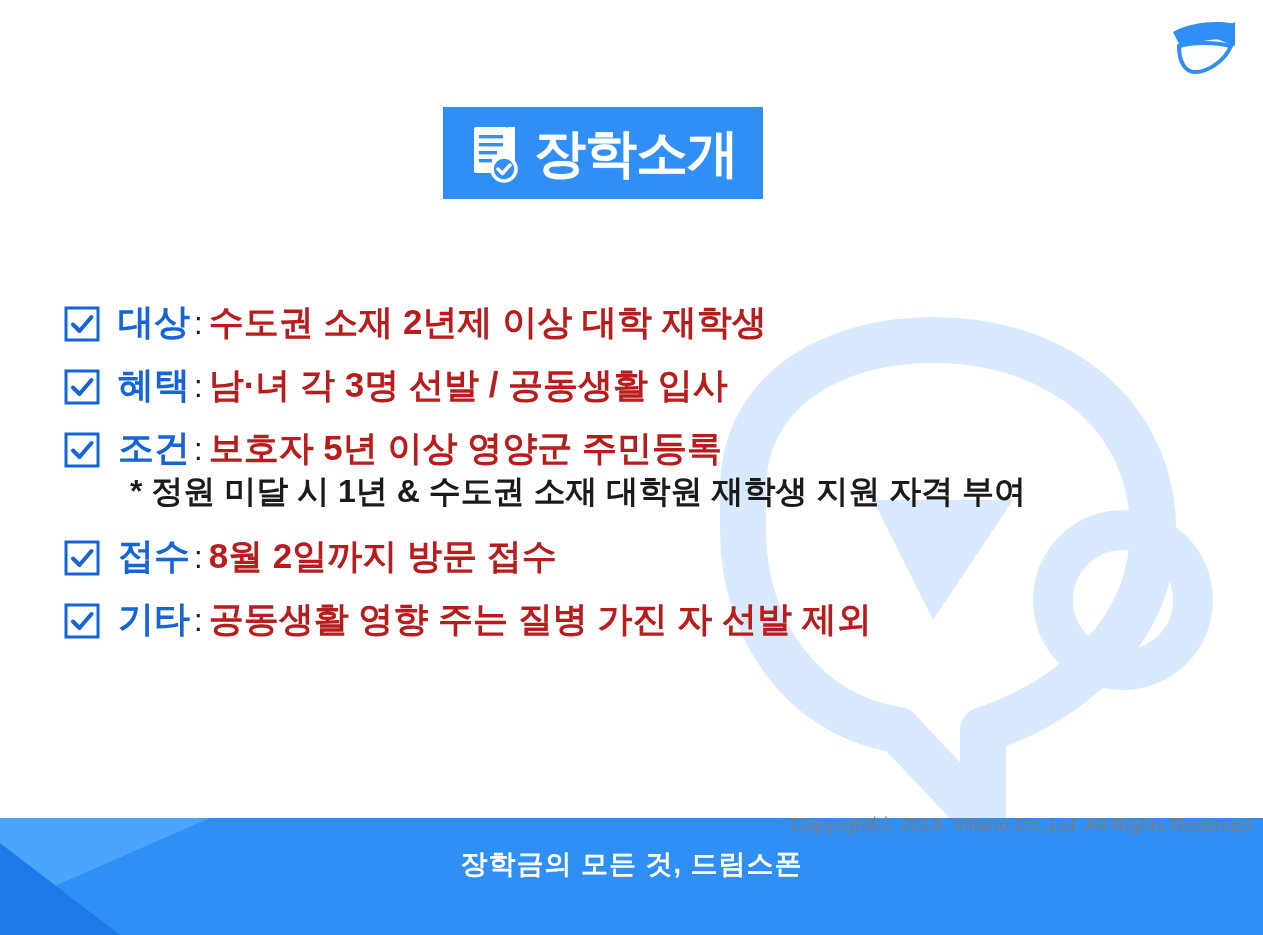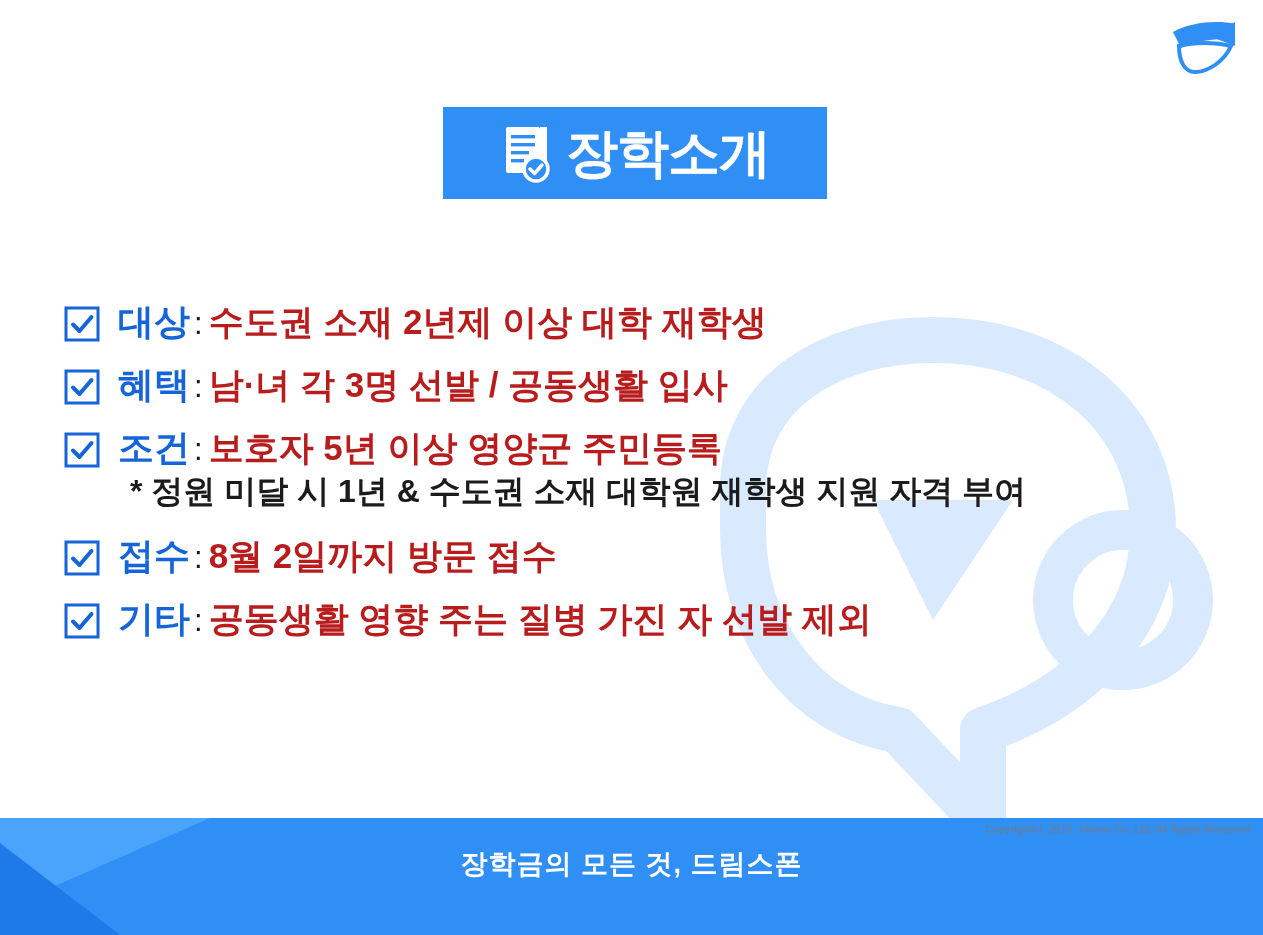--- a/index.html
+++ b/index.html
@@ -34,21 +34,21 @@
     width: 74px;
     height: 60px;
     z-index: 3;
   }
 
   
   .title-banner {
     position: absolute;
     left: 443px;
     top: 107px;
-    width: 384px;
+    width: 320px;
     height: 92px;
     background: #2f8ff5;
     display: flex;
     align-items: center;
     justify-content: center;
     gap: 12px;
     z-index: 2;
   }
   .title-banner .doc-icon {
     width: 54px;
@@ -118,21 +118,21 @@
     font-weight: bold;
     margin-left: 12px;
     white-space: nowrap;
   }
 
   
   .copyright {
     position: absolute;
     right: 12px;
     bottom: 98px;
-    font-size: 10px;
+    font-size: 18px;
     color: #7b7b7b;
     letter-spacing: 0.4px;
     z-index: 3;
     white-space: nowrap;
   }
 
   
   .footer-bar {
     position: absolute;
     left: 0;

